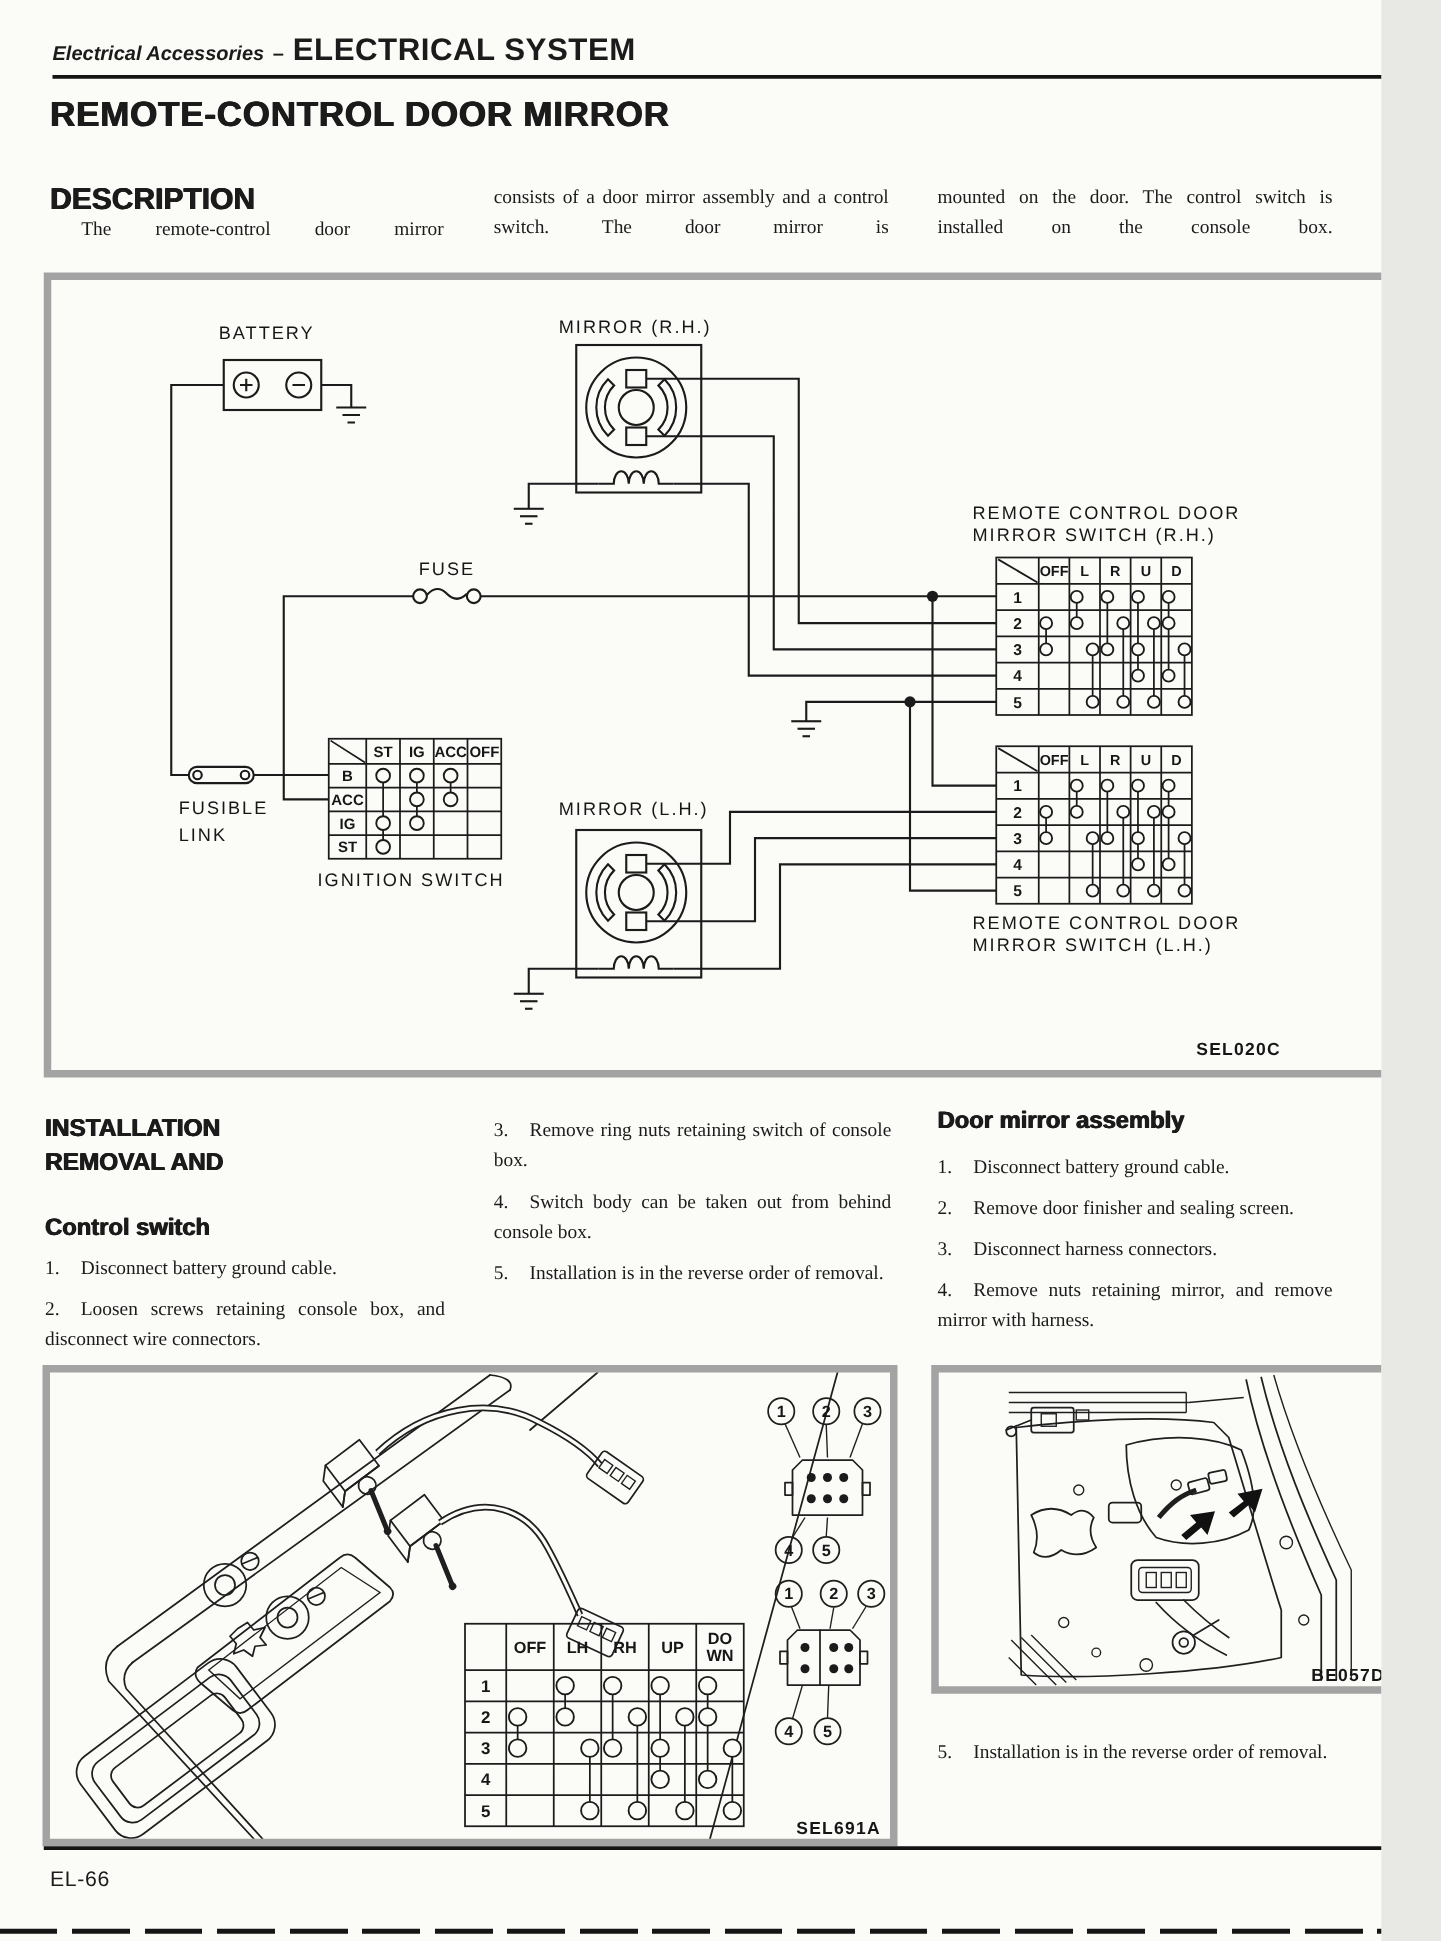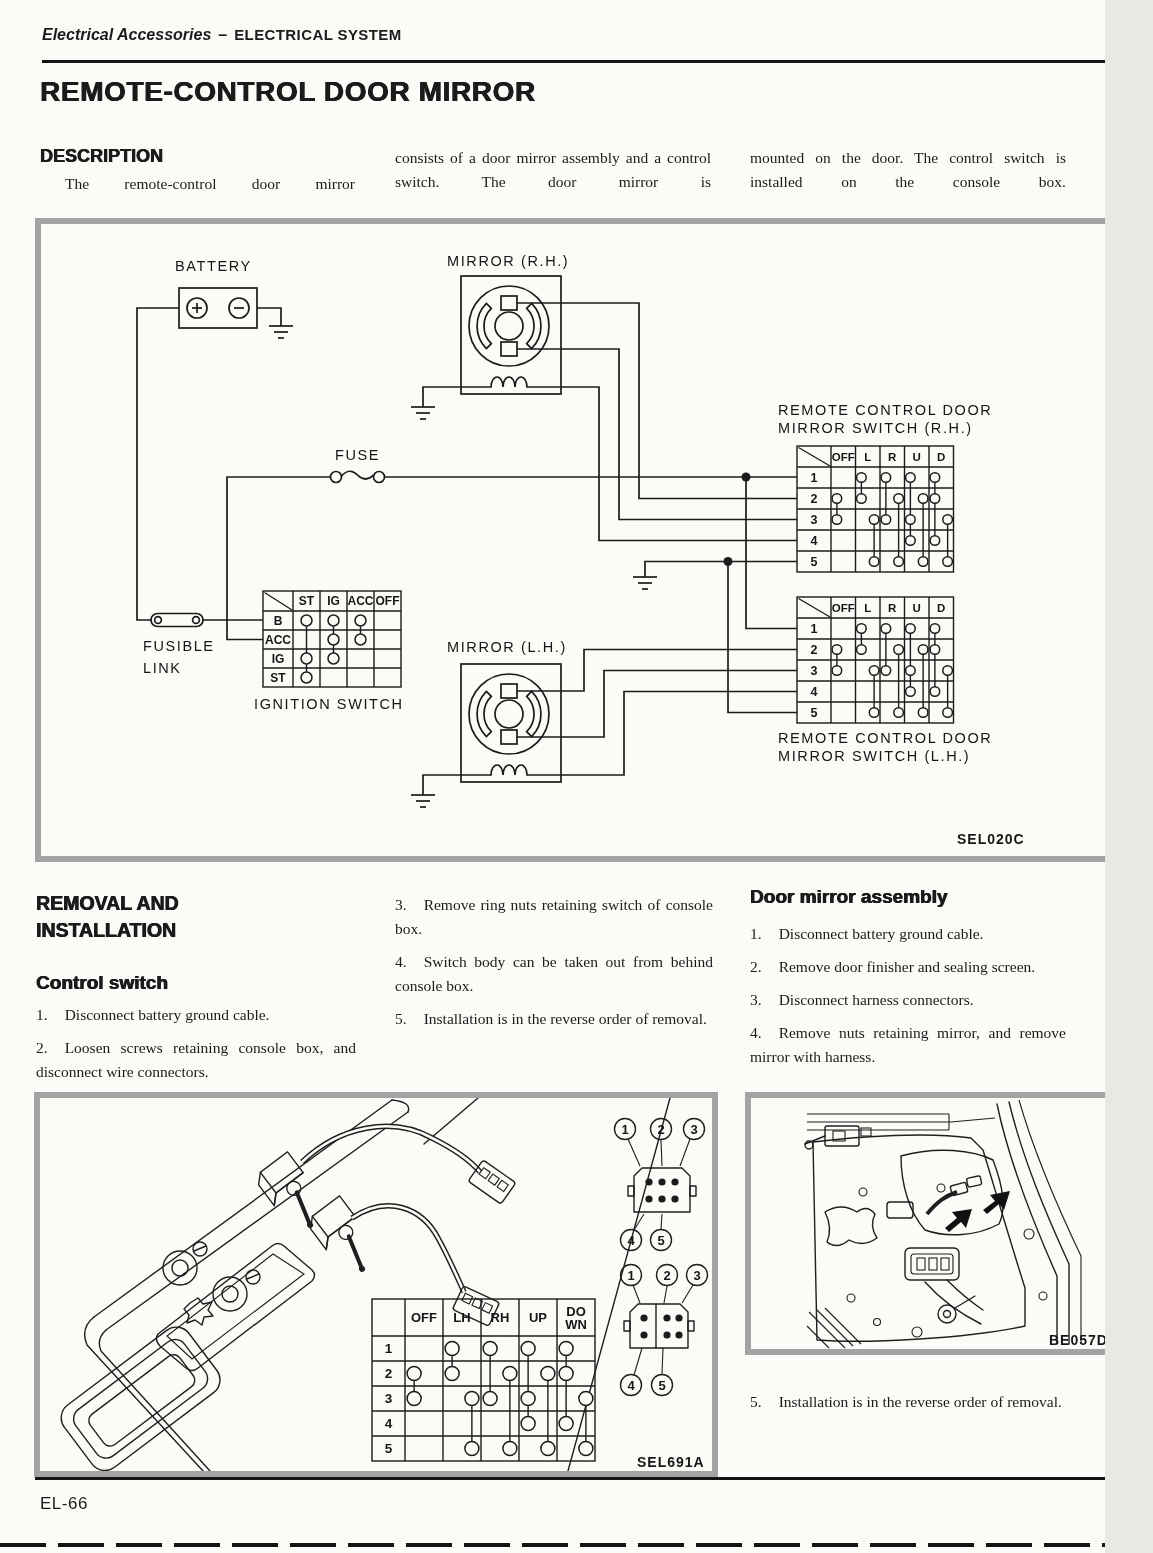--- a/index.html
+++ b/index.html
@@ -3,25 +3,25 @@
 <meta charset="utf-8">
 <style>
   html,body{margin:0;padding:0;background:#e8e8e4;}
   .page{position:relative;width:1105px;height:1553px;background:#fbfbf8;color:#1b1b1b;
         font-family:"Liberation Serif",serif;overflow:hidden;}
   .abs{position:absolute;}
   .blk{text-shadow:0.55px 0 currentColor,-0.35px 0 currentColor;}
   .brand{left:42px;top:26px;display:flex;align-items:baseline;gap:7px;}
   .brand-sec{font-family:"Liberation Sans",sans-serif;font-style:italic;font-weight:bold;font-size:16px;}
   .brand-dash{font-family:"Liberation Sans",sans-serif;font-weight:bold;font-size:16px;}
-  .brand-sys{font-family:"Liberation Sans",sans-serif;font-weight:700;font-size:15px;letter-spacing:0.4px;}
+  .brand-sys{font-family:"Liberation Sans",sans-serif;font-weight:700;font-size:25px;letter-spacing:0.4px;}
   .header-rule{left:42px;top:60px;width:1068px;height:3px;background:#141414;}
   .title{left:40px;top:76px;font-family:"Liberation Sans",sans-serif;font-weight:700;
          font-size:28px;letter-spacing:0.6px;margin:0;}
-  .h2{font-family:"Liberation Sans",sans-serif;font-weight:700;font-size:18px;margin:0;}
+  .h2{font-family:"Liberation Sans",sans-serif;font-weight:700;font-size:24px;margin:0;}
   .h3{font-family:"Liberation Sans",sans-serif;font-weight:700;font-size:19px;margin:0;}
   .desc-h{left:40px;top:146px;}
   .bodytxt{font-size:15.5px;line-height:1.58;text-align:justify;text-align-last:justify;}
   .col1{left:40px;top:172px;width:315px;text-indent:25px;}
   .col2{left:395px;top:146px;width:316px;}
   .col3{left:750px;top:146px;width:316px;}
   .figbox{border:6px solid #a3a3a3;background:#fbfbf8;}
   .wiringbox{left:35px;top:218px;width:1080px;height:632px;}
   .consolebox{left:34px;top:1092px;width:672px;height:373px;}
   .doorbox{left:745px;top:1092px;width:316px;height:251px;padding-left:48px;}
@@ -285,22 +285,22 @@
       <path class="wire" d="M498,551 H583 V467.5 H756"></path>
       <path class="wire" d="M438,551 H382 V571"></path>
       <use href="#gnd" x="382" y="571"></use>
 
       <text x="916" y="620" class="fig-code">SEL020C</text>
     </svg>
   </div>
 
   <div class="abs removal-col" style="left:36px;top:890px;width:320px;">
     <div class="h2 blk rem-h">
+      <div>INSTALLATION</div>
       <div>REMOVAL AND</div>
-      <div>INSTALLATION</div>
     </div>
     <h3 class="h3 blk sub-h">Control switch</h3>
     <p class="step"><span class="sn">1.</span><span>Disconnect battery ground cable.</span></p>
     <p class="step"><span class="sn">2.</span><span>Loosen screws retaining console box, and disconnect wire connectors.</span></p>
   </div>
 
   <div class="abs removal-col" style="left:395px;top:893px;width:318px;">
     <p class="step" style="margin-top:0;"><span class="sn">3.</span><span>Remove ring nuts retaining switch of console box.</span></p>
     <p class="step"><span class="sn">4.</span><span>Switch body can be taken out from behind console box.</span></p>
     <p class="step"><span class="sn">5.</span><span>Installation is in the reverse order of removal.</span></p>

